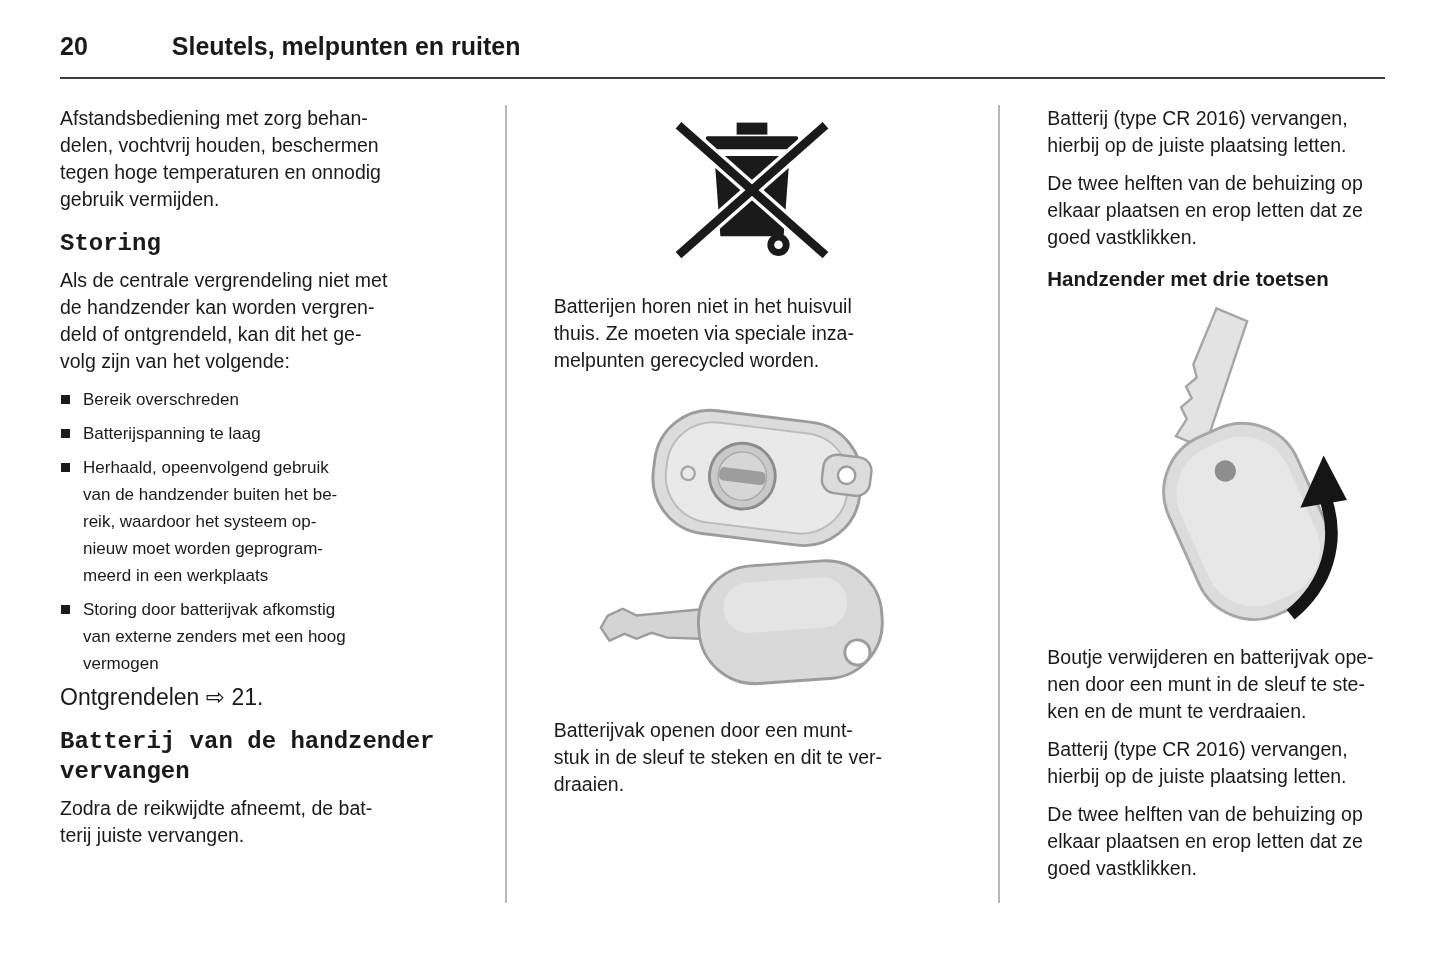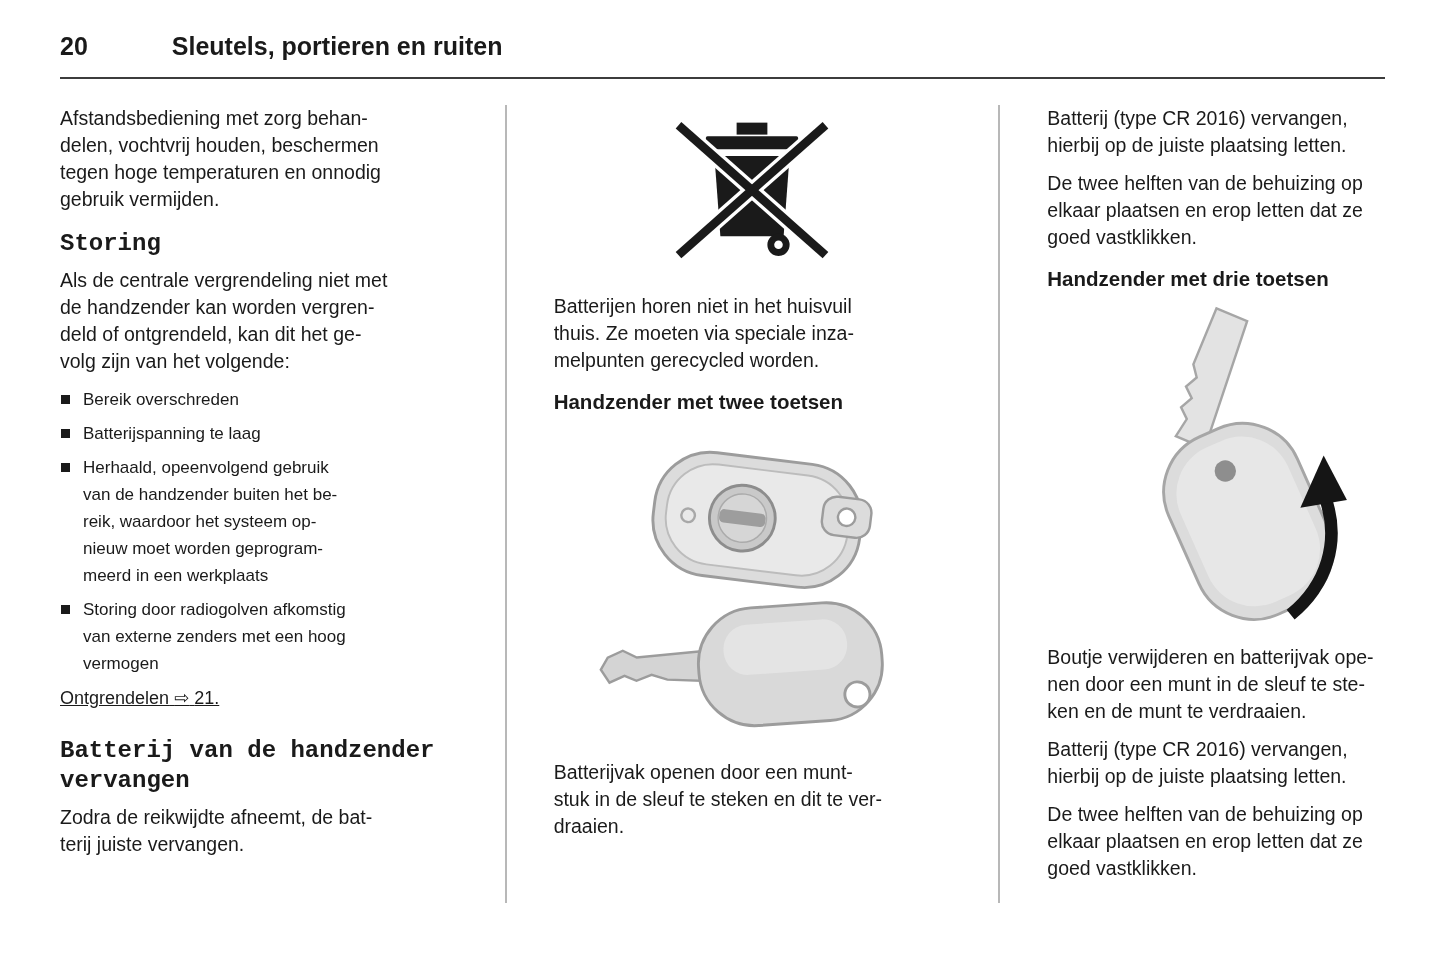--- a/index.html
+++ b/index.html
@@ -13,35 +13,35 @@
   .cols { display: flex; margin-top: 26px; min-height: 798px; gap: 20px; }
   .col { width: 400px; }
   .vline { width: 2px; background: #b8b8b8; margin: 0 27px; }
   p.body { font-size: 19.5px; line-height: 27px; white-space: pre-line; margin-bottom: 11px; }
   h2.h-major { font-size: 24px; line-height: 30px; font-weight: bold; margin: 16px 0 8px; white-space: pre-line; font-family: Liberation Mono, monospace; }
   h3.h-minor { font-size: 20.5px; line-height: 26px; font-weight: bold; margin: 15px 0 12px; }
   ul.bullets { list-style: none; margin: 2px 0 4px; }
   li.bullet { display: flex; margin-bottom: 7px; }
   .sq { flex: none; width: 9px; height: 9px; background: #1a1a1a; margin: 9px 13px 0 1px; }
   .btext { font-size: 17px; line-height: 27px; white-space: pre-line; }
-  .crossref { font-size: 18px; line-height: 27px; margin: 5px 0 24px; text-decoration: underline; }
+  .crossref { font-size: 23px; line-height: 27px; margin: 5px 0 16px; }
   .arrow { font-family: "DejaVu Sans", sans-serif; }
   .fig { display: flex; justify-content: center; }
   .fig-bin  { margin: 2px 0 18px; }
   .fig-key2 { margin: 2px 0 8px; }
   .fig-key3 { margin: 0 0 10px; }
 </style>
 </head>
 <body>
 
 <div class="page">
 
   <header class="hdr">
     <span class="pnum">20</span>
-    <span class="ptitle">Sleutels, portieren en ruiten</span>
+    <span class="ptitle">Sleutels, melpunten en ruiten</span>
   </header>
   <div class="rule"></div>
 
   <div class="cols">
 
     <section class="col">
       <p class="body">Afstandsbediening met zorg behan-
 delen, vochtvrij houden, beschermen
 tegen hoge temperaturen en onnodig
 gebruik vermijden.</p>
@@ -62,21 +62,21 @@
         <li class="bullet">
           <span class="sq"></span>
           <span class="btext">Herhaald, opeenvolgend gebruik
 van de handzender buiten het be-
 reik, waardoor het systeem op-
 nieuw moet worden geprogram-
 meerd in een werkplaats</span>
         </li>
         <li class="bullet">
           <span class="sq"></span>
-          <span class="btext">Storing door radiogolven afkomstig
+          <span class="btext">Storing door batterijvak afkomstig
 van externe zenders met een hoog
 vermogen</span>
         </li>
       </ul>
       <p class="crossref"><span>Ontgrendelen</span> <span class="arrow">⇨</span> <span>21.</span></p>
       <h2 class="h-major">Batterij van de handzender
 vervangen</h2>
       <p class="body">Zodra de reikwijdte afneemt, de bat-
 terij juiste vervangen.</p>
     </section>
@@ -93,21 +93,20 @@
           <circle cx="141" cy="148" r="5" fill="#ffffff"></circle>
           <line x1="24" y1="8" x2="196" y2="160" stroke="#ffffff" stroke-width="18"></line>
           <line x1="196" y1="8" x2="24" y2="160" stroke="#ffffff" stroke-width="18"></line>
           <line x1="24" y1="8" x2="196" y2="160" stroke="#1a1a1a" stroke-width="10"></line>
           <line x1="196" y1="8" x2="24" y2="160" stroke="#1a1a1a" stroke-width="10"></line>
         </svg>
       </figure>
       <p class="body">Batterijen horen niet in het huisvuil
 thuis. Ze moeten via speciale inza-
 melpunten gerecycled worden.</p>
-      <h3 class="h-minor">Handzender met twee toetsen</h3>
       <figure class="fig fig-key2">
         <svg width="348" height="324" viewBox="0 0 360 335">
           <g transform="rotate(7 185 95)">
             <rect x="78" y="32" width="215" height="128" rx="58" fill="#dcdcdc" stroke="#9c9c9c" stroke-width="3"></rect>
             <rect x="91" y="44" width="189" height="104" rx="48" fill="#e9e9e9" stroke="#bcbcbc" stroke-width="2"></rect>
             <rect x="252" y="62" width="50" height="40" rx="14" fill="#dcdcdc" stroke="#9c9c9c" stroke-width="2.5"></rect>
             <circle cx="277" cy="82" r="9" fill="#ffffff" stroke="#9c9c9c" stroke-width="2.5"></circle>
             <circle cx="170" cy="96" r="34" fill="#c9c9c9" stroke="#8d8d8d" stroke-width="3"></circle>
             <circle cx="170" cy="96" r="25" fill="#d6d6d6" stroke="#ababab" stroke-width="1.5"></circle>
             <rect x="146" y="89" width="48" height="14" rx="5" fill="#9d9d9d"></rect>

